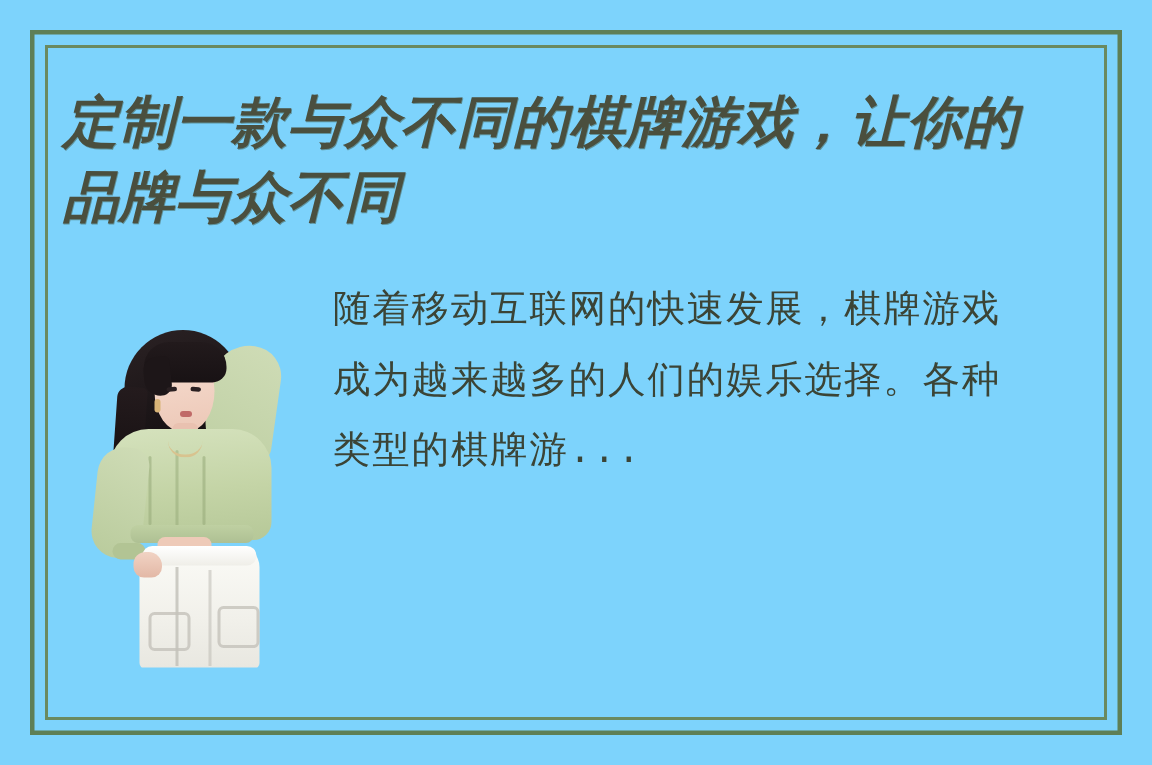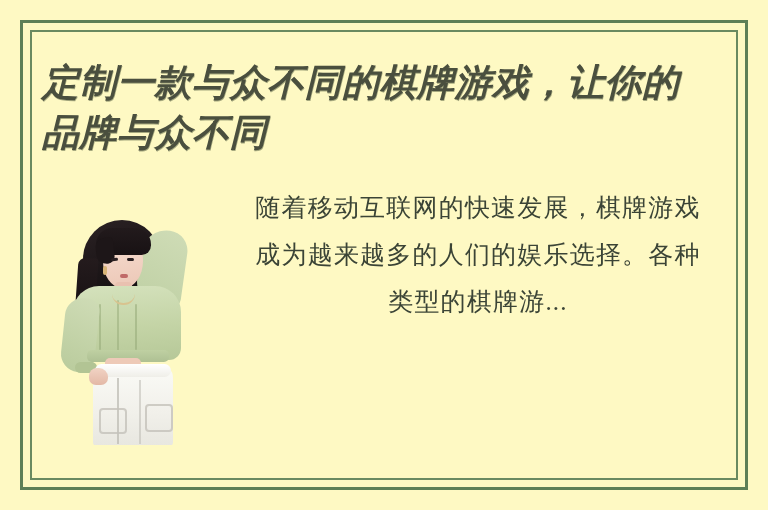--- a/index.html
+++ b/index.html
@@ -10,21 +10,21 @@
     width: 768px;
     height: 510px;
     overflow: hidden;
     font-family: "Liberation Sans", sans-serif;
   }
 
   #card {
     position: relative;
     width: 768px;
     height: 510px;
-    background: #fef9c3;
+    background: #7dd3fc;
     overflow: hidden;
   }
 
   
   .frame-outer {
     position: absolute;
     left: 20px;
     top: 20px;
     width: 728px;
     height: 470px;
@@ -60,26 +60,25 @@
     white-space: pre-line;
   }
 
   
   #body-copy {
     position: absolute;
     left: 222px;
     top: 184px;
     width: 512px;
     color: #3B4436;
-    font-family: Liberation Serif, serif;
+    font-family: Liberation Mono, monospace;
     font-size: 25px;
     line-height: 47px;
     letter-spacing: 1.2px;
     white-space: pre-line;
-    text-align: center;
   }
 
   
   #model {
     position: absolute;
     left: 55px;
     top: 212px;
     width: 145px;
     height: 233px;
     overflow: hidden;

